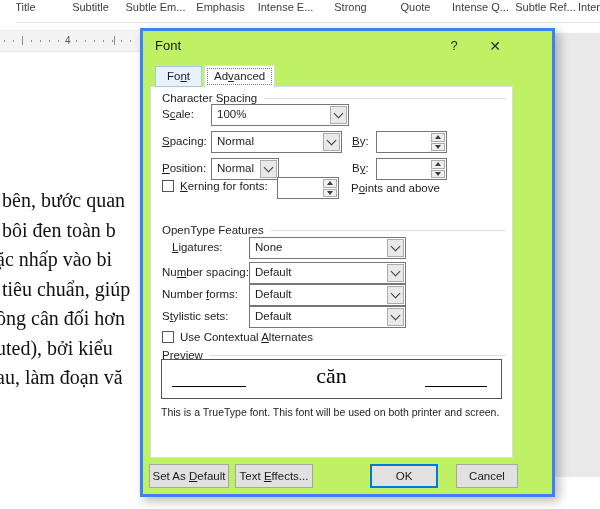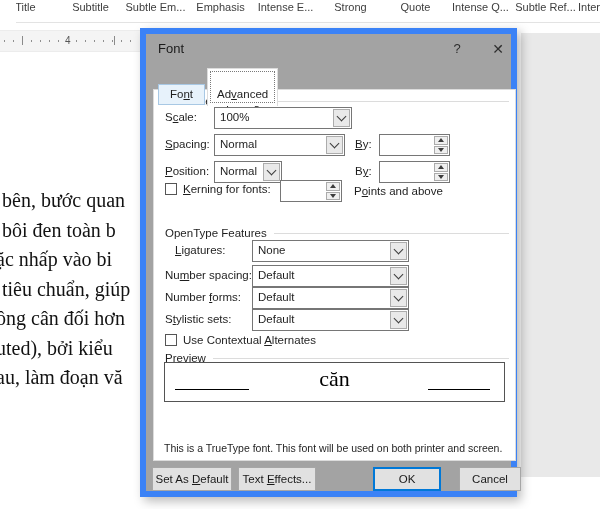--- a/index.html
+++ b/index.html
@@ -28,33 +28,33 @@
   .tick-tall{position:absolute;top:5px;width:1px;height:9px;background:#8a8a8a;}
   .ruler-num{position:absolute;left:62px;top:3px;font-size:10px;color:#555;background:#f4f4f4;padding:0 3px;line-height:13px;}
 
   
   .doc{position:absolute;left:2px;top:186px;z-index:1;
     font-family:"Liberation Serif","DejaVu Serif",serif;font-size:20px;line-height:29.5px;
     color:#121212;white-space:nowrap;}
   .doc-line.cut{margin-left:-6px;}
 
   
-  .dialog{position:absolute;left:140px;top:28px;width:377px;height:469px;z-index:5;
-    background:#a3a3a3;border:6px solid #3b82f6;box-sizing:border-box;
+  .dialog{position:absolute;left:140px;top:28px;width:415px;height:469px;z-index:5;
+    background:#bef264;border:3px solid #3b82f6;box-sizing:border-box;
     box-shadow:4px 4px 10px rgba(0,0,0,.28);font-size:11.5px;color:#1e1e1e;}
   .dlg-title{position:absolute;left:12px;top:7px;font-size:13px;color:#1a1a1a;}
   .dlg-help,.dlg-close{position:absolute;top:6px;width:18px;height:18px;text-align:center;
     font-size:13px;color:#2e2e2e;line-height:18px;cursor:default;}
   .dlg-help{left:302px;}
   .dlg-close{left:343px;font-size:14px;}
 
   .tabs{position:absolute;left:12px;top:34px;display:flex;align-items:flex-end;z-index:3;}
   .tab{box-sizing:border-box;white-space:nowrap;cursor:default;}
   .tab-font{padding:3px 11px 4px;background:#e7f2fb;border:1px solid #a8c8e4;margin-right:2px;}
-  .tab-advanced{padding:19px 9px 6px;background:#fff;border:1px solid #dcdcdc;border-bottom:none;
+  .tab-advanced{padding:4px 9px 6px;background:#fff;border:1px solid #dcdcdc;border-bottom:none;
     margin-bottom:-1px;outline:1px dotted #7a7a7a;outline-offset:-4px;}
 
   .tab-page{position:absolute;left:7px;top:55px;width:363px;height:372px;box-sizing:border-box;
     border:1px solid #dcdcdc;background:#fff;z-index:2;}
 
   .group-head{position:absolute;left:5px;right:6px;display:flex;align-items:center;height:14px;}
   .group-title{margin:0 7px 0 6px;white-space:nowrap;color:#1e1e1e;}
   .group-line{flex:1;height:1px;background:#dcdcdc;}
 
   .flabel{position:absolute;white-space:nowrap;color:#1e1e1e;}
@@ -77,21 +77,21 @@
   .check-row{position:absolute;display:flex;align-items:center;gap:6px;white-space:nowrap;}
   .checkbox{width:12px;height:12px;border:1px solid #555;background:#fff;flex:none;box-sizing:border-box;}
 
   .preview-box{position:absolute;left:10px;top:272px;width:341px;height:40px;box-sizing:border-box;
     border:1px solid #545454;background:#fff;}
   .pv-line{position:absolute;bottom:11px;height:1px;background:#000;}
   .pv-line-left{left:10px;width:74px;}
   .pv-line-right{right:14px;width:62px;}
   .pv-sample{position:absolute;left:0;right:0;top:3px;text-align:center;
     font-family:"Liberation Serif","DejaVu Serif",serif;font-size:22px;color:#000;}
-  .pv-desc{position:absolute;left:10px;top:319px;font-size:10.5px;color:#1e1e1e;white-space:nowrap;margin-top:33px;}
+  .pv-desc{position:absolute;left:10px;top:319px;font-size:10.5px;color:#1e1e1e;white-space:nowrap;}
 
   .btn{position:absolute;top:433px;height:24px;box-sizing:border-box;background:#e1e1e1;
     border:1px solid #a6a6a6;color:#1a1a1a;font-size:11.5px;
     display:flex;align-items:center;justify-content:center;white-space:nowrap;cursor:default;}
   .btn-setdefault{left:6px;width:80px;}
   .btn-texteffects{left:92px;width:78px;text-align:center;}
   .btn-ok{left:227px;width:68px;border:2px solid #0078d7;}
   .btn-cancel{left:313px;width:62px;}
 </style>
 </head>

